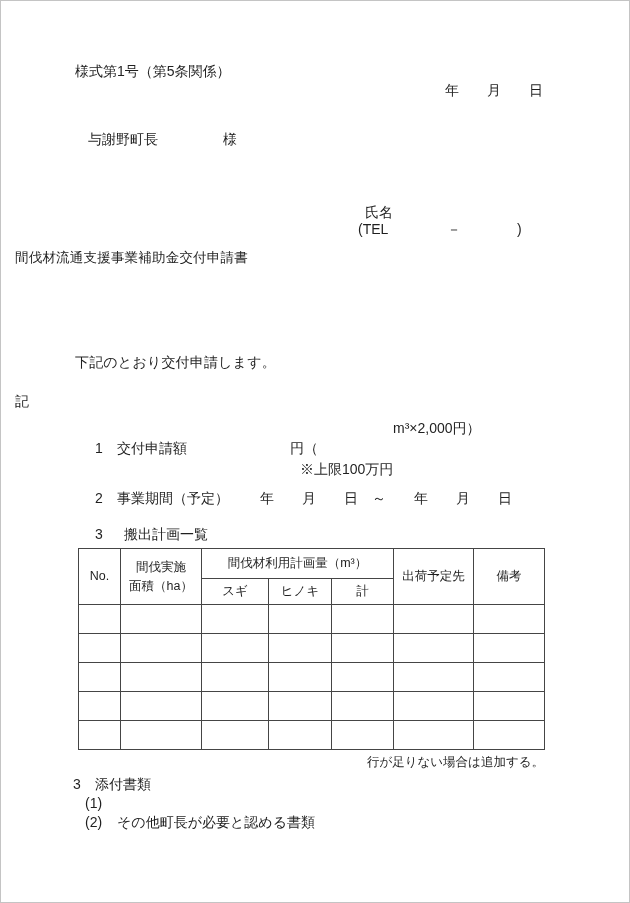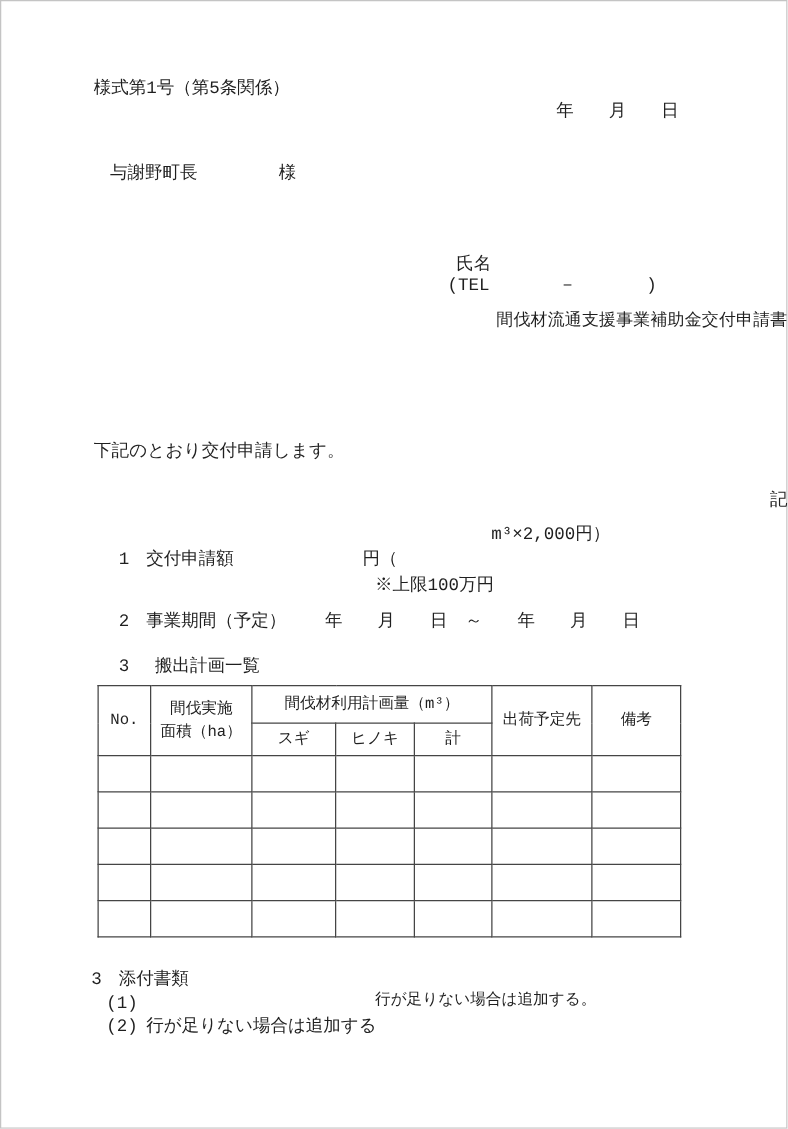--- a/index.html
+++ b/index.html
@@ -2,28 +2,28 @@
 <html><head>
 <meta charset="utf-8">
 <style>
   html,body{margin:0;padding:0;background:#e8e8e8;}
   .page{
     position:relative;
     width:630px;height:903px;
     margin:0 auto;
     background:#ffffff;
     box-shadow:inset 0 0 0 1px #c4c4c4;
-    font-family:Liberation Mono, monospace;
+    font-family:Liberation Sans, sans-serif;
     color:#1f1f1f;
     font-size:14px;
     line-height:1.25;
     overflow:hidden;
   }
   .abs{position:absolute;white-space:pre;}
-  .center{left:15px;right:0;text-align:right;}
+  .center{left:15px;right:0;text-align:left;}
   .para-line{letter-spacing:0.18px;}
   .title{font-size:13.5px;letter-spacing:0.2px;}
   .small{font-size:12.5px;}
   table.plan-table{
     position:absolute;left:78px;top:548px;
     border-collapse:collapse;
     table-layout:fixed;
     width:466px;
   }
   table.plan-table th,table.plan-table td{
@@ -144,23 +144,23 @@
           <td></td>
           <td></td>
           <td></td>
           <td></td>
           <td></td>
           <td></td>
       </tr>
     </tbody>
   </table>
 
-  <div class="abs small" style="left:300px;top:793px;width:244px;text-align:left">行が足りない場合は追加する。</div>
+  <div class="abs small" style="left:300px;top:755px;width:244px;text-align:right">行が足りない場合は追加する。</div>
 
   <div class="abs" style="left:73px;top:776px">3</div>
   <div class="abs" style="left:95px;top:776px">添付書類</div>
 
   <div class="abs" style="left:85px;top:795px">(1)</div>
 
   <div class="abs" style="left:85px;top:814px">(2)</div>
-  <div class="abs" style="left:117px;top:814px">行が足りない場合は追加する</div>
+  <div class="abs" style="left:117px;top:814px">その他町長が必要と認める書類</div>
 
 </div>
 
 </body></html>

